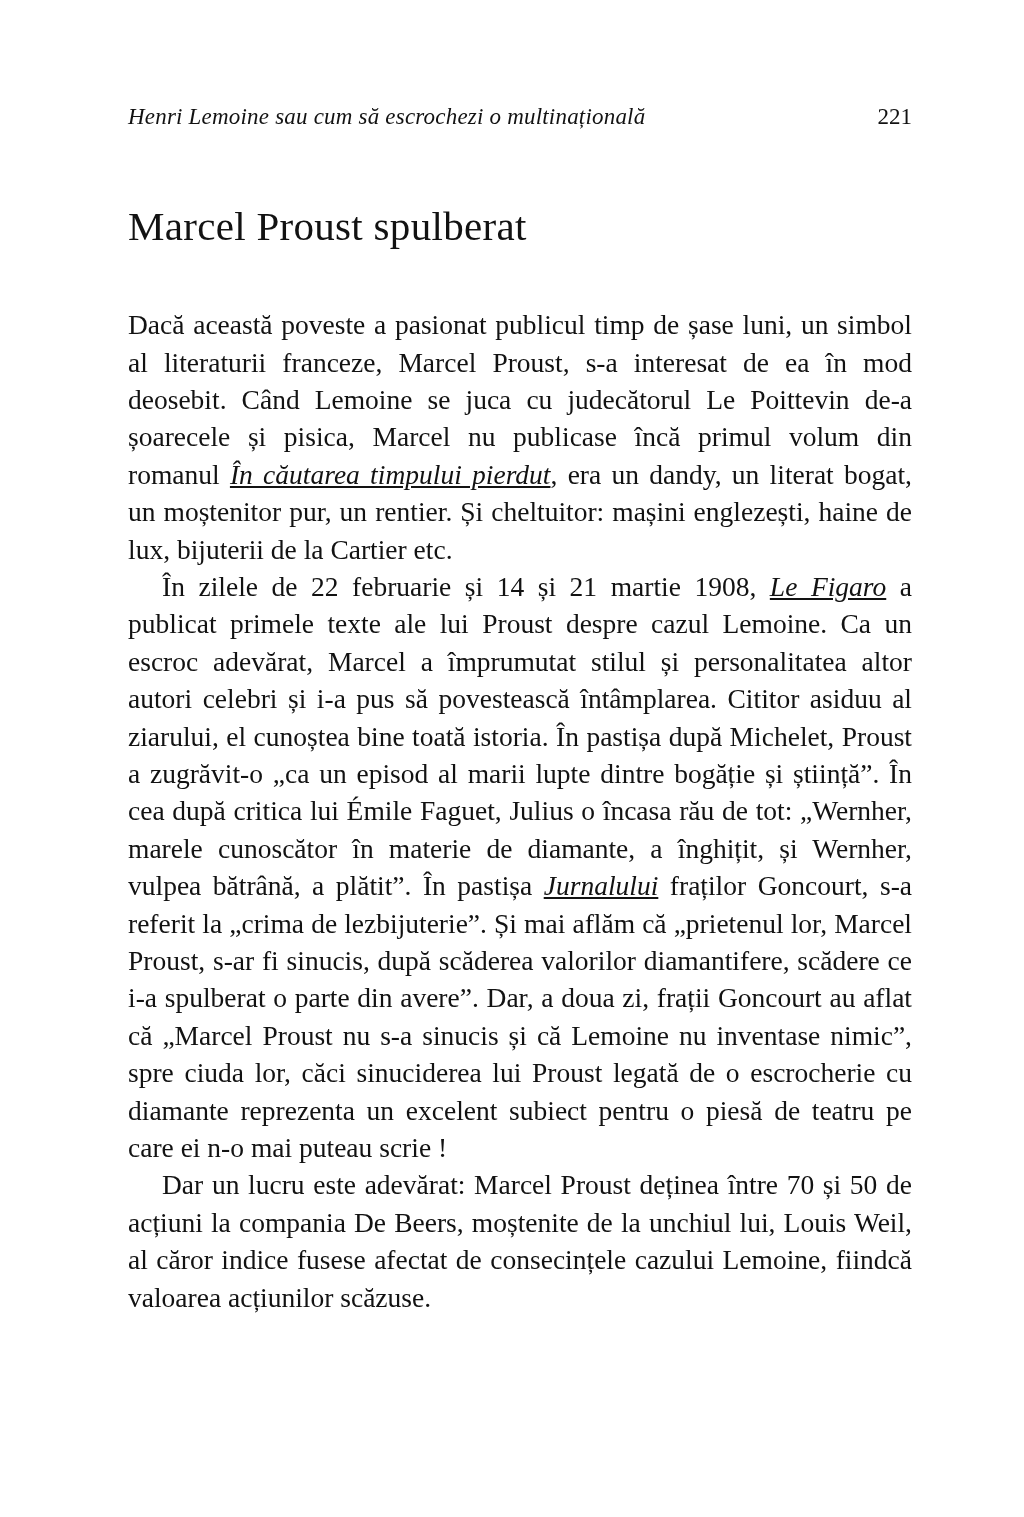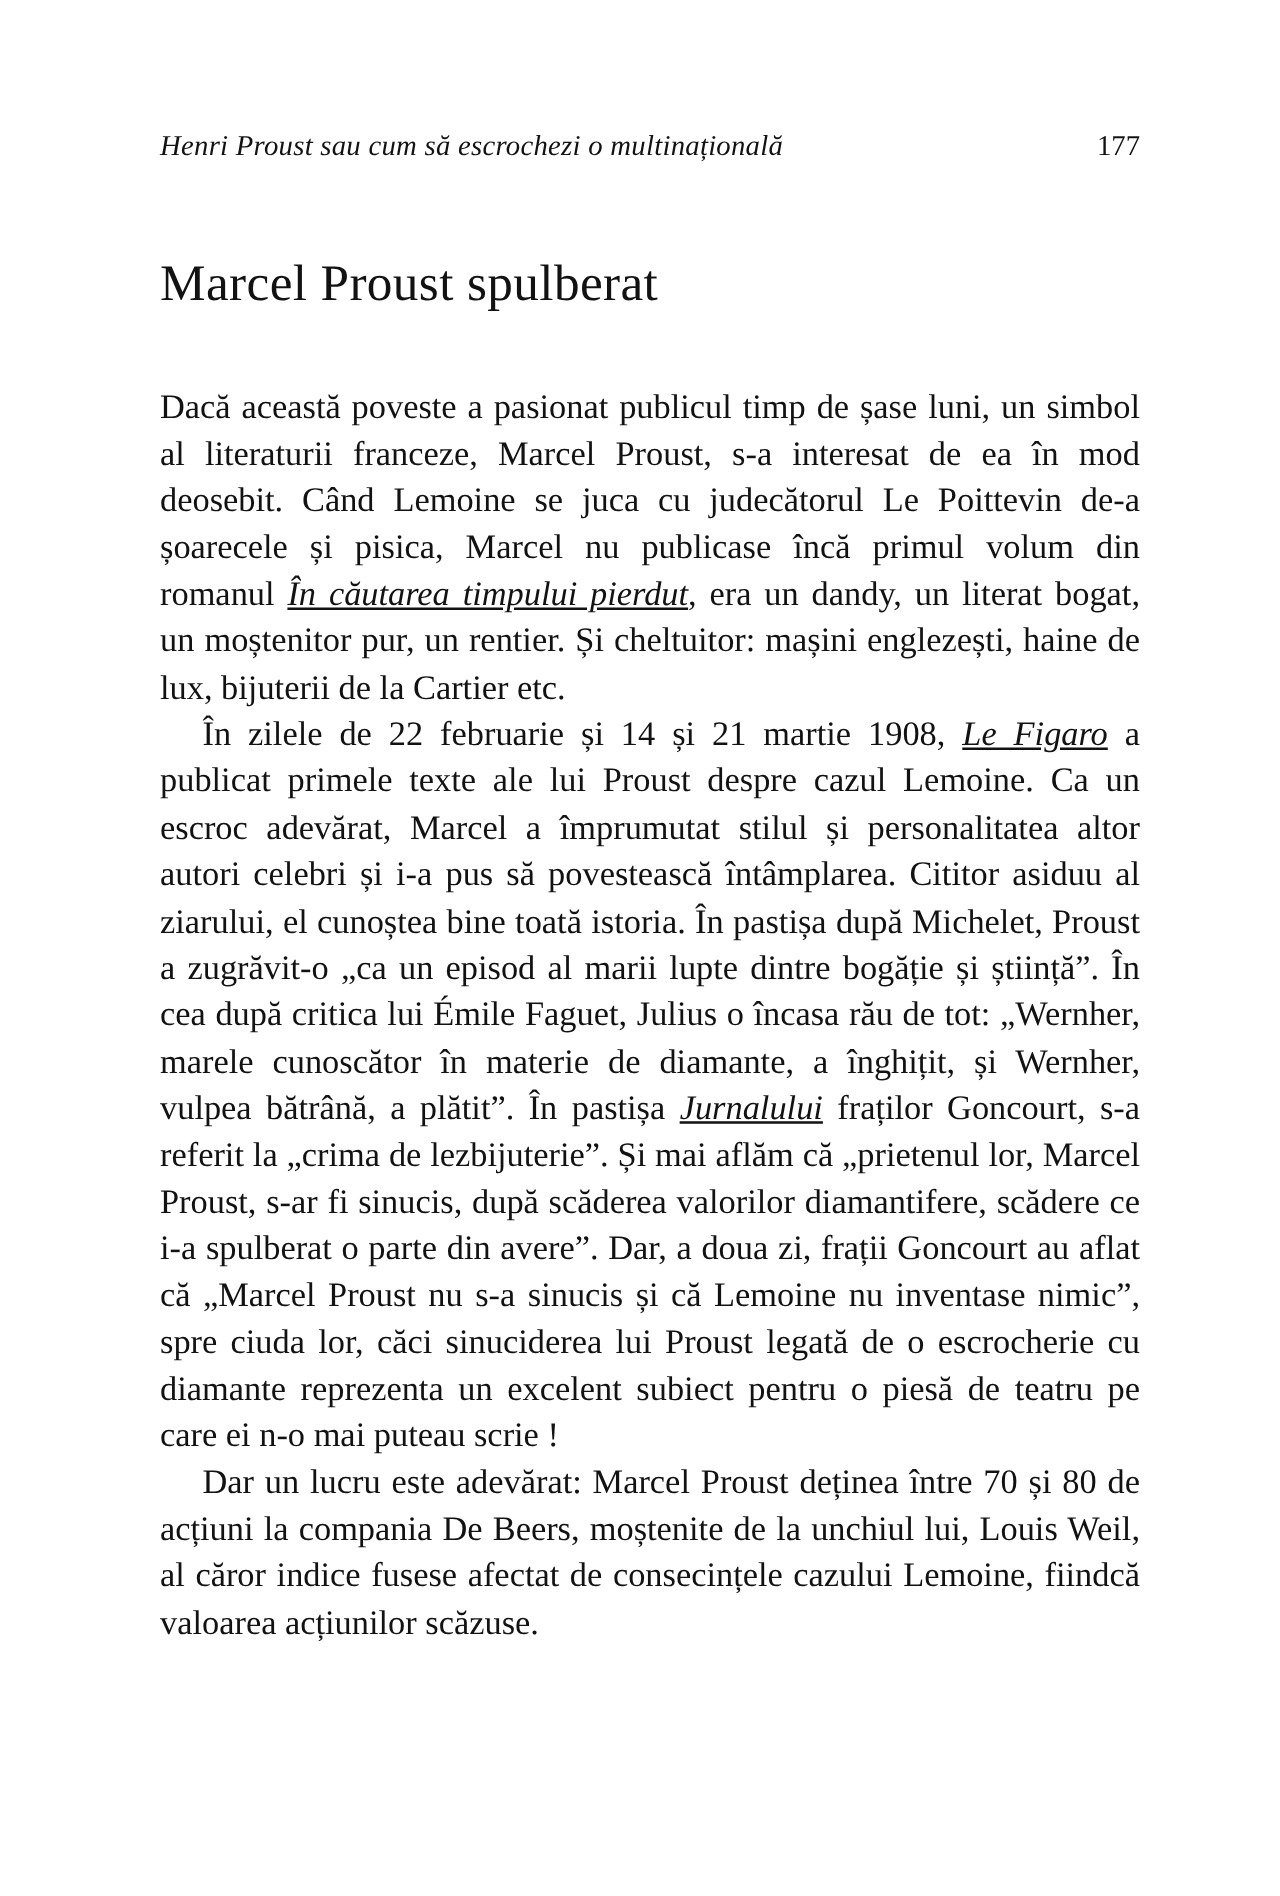--- a/index.html
+++ b/index.html
@@ -63,25 +63,25 @@
     font-style: italic;
     text-decoration: underline;
   }
 </style>
 </head>
 <body>
 
 <div class="page">
   <div class="content">
     <header class="running-head">
-      <span class="rh-title">Henri Proust sau cum să escrochezi o multinațională</span>
-      <span class="rh-page">177</span>
+      <span class="rh-title">Henri Lemoine sau cum să escrochezi o multinațională</span>
+      <span class="rh-page">221</span>
     </header>
 
     <h1 class="chapter-title">Marcel Proust spulberat</h1>
 
     <main class="body-text" id="paragraphs">
         <p><span>Dacă această poveste a pasionat publicul timp de șase luni, un simbol al literaturii franceze, Marcel Proust, s-a interesat de ea în mod deosebit. Când Lemoine se juca cu judecătorul Le Poittevin de-a șoarecele și pisica, Marcel nu publicase încă primul volum din romanul </span><span class="it">În căutarea timpului pierdut</span><span>, era un dandy, un literat bogat, un moștenitor pur, un rentier. Și cheltuitor: mașini englezești, haine de lux, bijuterii de la Cartier etc.</span></p>
         <p class="indent"><span>În zilele de 22 februarie și 14 și 21 martie 1908, </span><span class="it">Le Figaro</span><span> a publicat primele texte ale lui Proust despre cazul Lemoine. Ca un escroc adevărat, Marcel a împrumutat stilul și personalitatea altor autori celebri și i-a pus să povestească întâmplarea. Cititor asiduu al ziarului, el cunoștea bine toată istoria. În pastișa după Michelet, Proust a zugrăvit-o „ca un episod al marii lupte dintre bogăție și știință”. În cea după critica lui Émile Faguet, Julius o încasa rău de tot: „Wernher, marele cunoscător în materie de diamante, a înghițit, și Wernher, vulpea bătrână, a plătit”. În pastișa </span><span class="it">Jurnalului</span><span> fraților Goncourt, s-a referit la „crima de lezbijuterie”. Și mai aflăm că „prietenul lor, Marcel Proust, s-ar fi sinucis, după scăderea valorilor diamantifere, scădere ce i-a spulberat o parte din avere”. Dar, a doua zi, frații Goncourt au aflat că „Marcel Proust nu s-a sinucis și că Lemoine nu inventase nimic”, spre ciuda lor, căci sinuciderea lui Proust legată de o escrocherie cu diamante reprezenta un excelent subiect pentru o piesă de teatru pe care ei n-o mai puteau scrie !</span></p>
-        <p class="indent"><span>Dar un lucru este adevărat: Marcel Proust deținea între 70 și 80 de acțiuni la compania De Beers, moștenite de la unchiul lui, Louis Weil, al căror indice fusese afectat de consecințele cazului Lemoine, fiindcă valoarea acțiunilor scăzuse.</span></p>
+        <p class="indent"><span>Dar un lucru este adevărat: Marcel Proust deținea între 70 și 50 de acțiuni la compania De Beers, moștenite de la unchiul lui, Louis Weil, al căror indice fusese afectat de consecințele cazului Lemoine, fiindcă valoarea acțiunilor scăzuse.</span></p>
       </main>
   </div>
 </div>
 
 </body></html>

